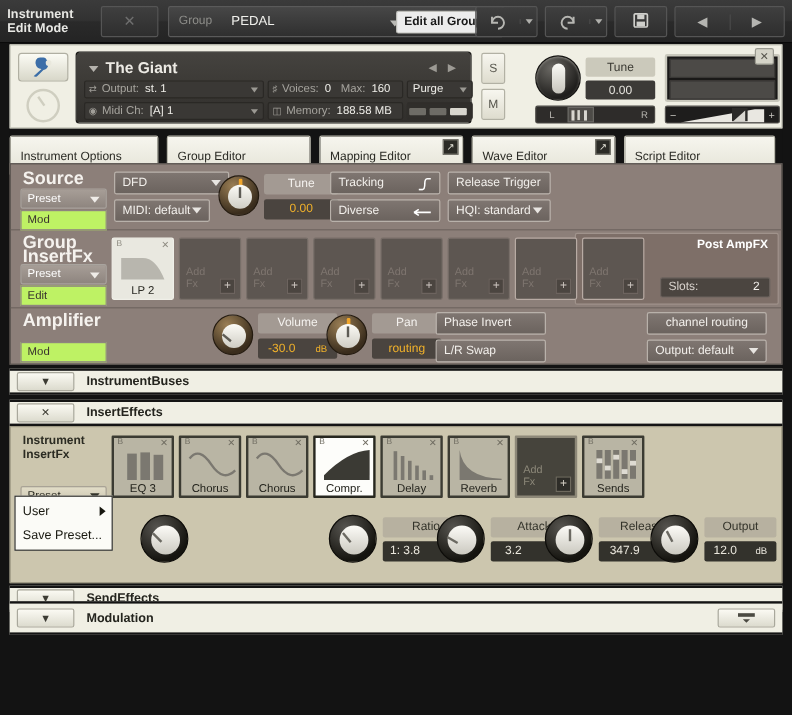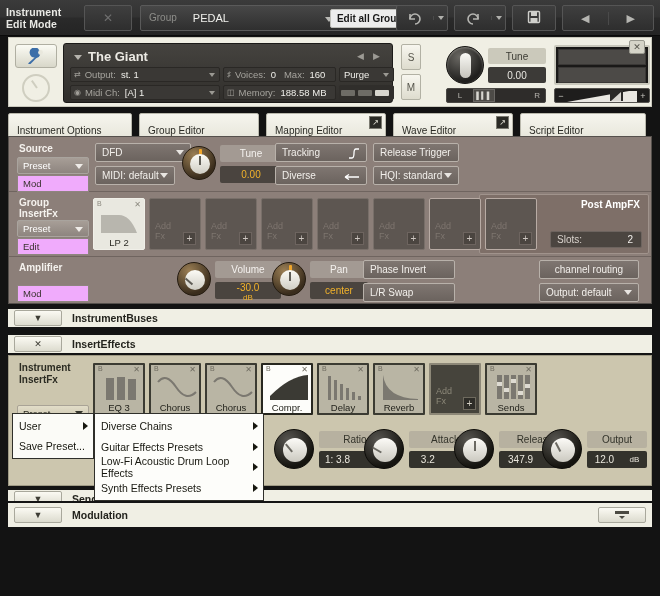--- a/index.html
+++ b/index.html
@@ -126,26 +126,26 @@
   
   .tabs{position:absolute;left:8px;top:113px;width:644px;height:18px;display:flex;gap:7px;}
   .tab{height:34px;border:1px solid #b9b8ac;border-radius:2px;background:linear-gradient(180deg,#f6f5ee,#e3e2d5);
     display:flex;align-items:center;color:#2a2a24;font-size:10px;position:relative;}
   .tab span.t{margin-left:8px;}
   .tab-pop{position:absolute;right:3px;top:2px;width:13px;height:13px;background:#2b2b26;border:1px solid #7c7b72;color:#e2e1d6;font-size:8px;display:flex;align-items:center;justify-content:center;}
 
   
   .srcblk{position:absolute;left:8px;top:136px;width:644px;height:168px;background:#8c7f79;border:1px solid #55504c;}
   .sec{position:absolute;left:0;right:0;border-bottom:1px solid #6f645f;}
-  .sec-title{position:absolute;left:10px;color:#f5f2ee;font-size:10px;font-weight:bold;line-height:11px;}
+  .sec-title{position:absolute;left:10px;color:#f5f2ee;font-size:15px;font-weight:bold;line-height:11px;}
   .side-btn{position:absolute;left:8px;width:72px;height:17px;border:1px solid #a9a49e;border-radius:2px;
     background:linear-gradient(180deg,#a79e97,#8e857f);color:#fff;font-size:9.5px;display:flex;align-items:center;}
   .side-btn span{margin-left:5px;}
   .side-btn .dc{position:absolute;right:5px;width:0;height:0;border-left:4px solid transparent;border-right:4px solid transparent;border-top:5px solid #efece8;}
-  .side-flat{position:absolute;left:8px;width:72px;height:17px;background:#f0abfc;border:1px solid #8e857f;color:#39322e;font-size:9.5px;display:flex;align-items:center;}
+  .side-flat{position:absolute;left:8px;width:72px;height:17px;background:#bef264;border:1px solid #8e857f;color:#39322e;font-size:9.5px;display:flex;align-items:center;}
   .side-flat span{margin-left:5px;}
 
   .kbtn{position:absolute;height:19px;border:1px solid #b8b1aa;border-radius:2px;
     background:linear-gradient(180deg,#7f7671,#6b635e);color:#f2efeb;font-size:10px;display:flex;align-items:center;}
   .kbtn span.k{margin-left:6px;}
   .kbtn .dc{position:absolute;right:6px;top:6px;width:0;height:0;border-left:4px solid transparent;border-right:4px solid transparent;border-top:5px solid #e8e5e1;}
 
   .gknob{position:absolute;width:34px;height:34px;border-radius:50%;
     background:radial-gradient(circle at 35% 25%,#9b7f55,#3a2d1d 72%);border:1px solid #241b10;}
   .gknob .cap2{position:absolute;left:7px;top:7px;width:20px;height:20px;border-radius:50%;
@@ -521,35 +521,35 @@
         <span>Mod</span>
       </div>
 
       <div class="gknob" style="left:168px;top:5px;">
         <i class="cap2"></i>
           <i class="ptr2" style="left:10px;top:14px;transform:rotate(-50deg)"></i>
       </div>
       <div class="vfld vfld-lbl" style="left:206px;top:4px;width:66px;">
         <span>Volume</span>
       </div>
-      <div class="vfld vfld-val" style="left:206px;top:25px;width:66px;justify-content:space-around;flex-direction:column;">
+      <div class="vfld vfld-val" style="left:206px;top:25px;width:66px;justify-content:space-around;">
         <span>-30.0</span>
         <span style="font-size:8px">dB</span>
       </div>
 
       <div class="gknob" style="left:263px;top:5px;">
         <i class="tick"></i>
           <i class="cap2"></i>
           <i class="ptr2"></i>
       </div>
       <div class="vfld vfld-lbl" style="left:301px;top:4px;width:58px;">
         <span>Pan</span>
       </div>
       <div class="vfld vfld-val" style="left:301px;top:25px;width:58px;">
-        <span>center</span>
+        <span>routing</span>
       </div>
 
       <div class="kbtn" style="left:354px;top:3px;width:92px;">
         <span class="k">Phase Invert</span>
       </div>
       <div class="kbtn" style="left:354px;top:26px;width:92px;">
         <span class="k">L/R Swap</span>
       </div>
       <div class="kbtn" style="left:530px;top:3px;width:100px;justify-content:center;">
         <span>channel routing</span>
@@ -761,32 +761,14 @@
   <div class="menu1">
     <div class="mi">
       <span>User</span>
       <i class="ar"></i>
     </div>
     <div class="mi">
       <span>Save Preset...</span>
     </div>
   </div>
 
-  <div class="menu2">
-    <div class="mi">
-      <span>Diverse Chains</span>
-      <i class="ar"></i>
-    </div>
-    <div class="mi">
-      <span>Guitar Effects Presets</span>
-      <i class="ar"></i>
-    </div>
-    <div class="mi">
-      <span>Low-Fi Acoustic Drum Loop Effects</span>
-      <i class="ar"></i>
-    </div>
-    <div class="mi">
-      <span>Synth Effects Presets</span>
-      <i class="ar"></i>
-    </div>
-  </div>
 
 </div>
 
 </body></html>

